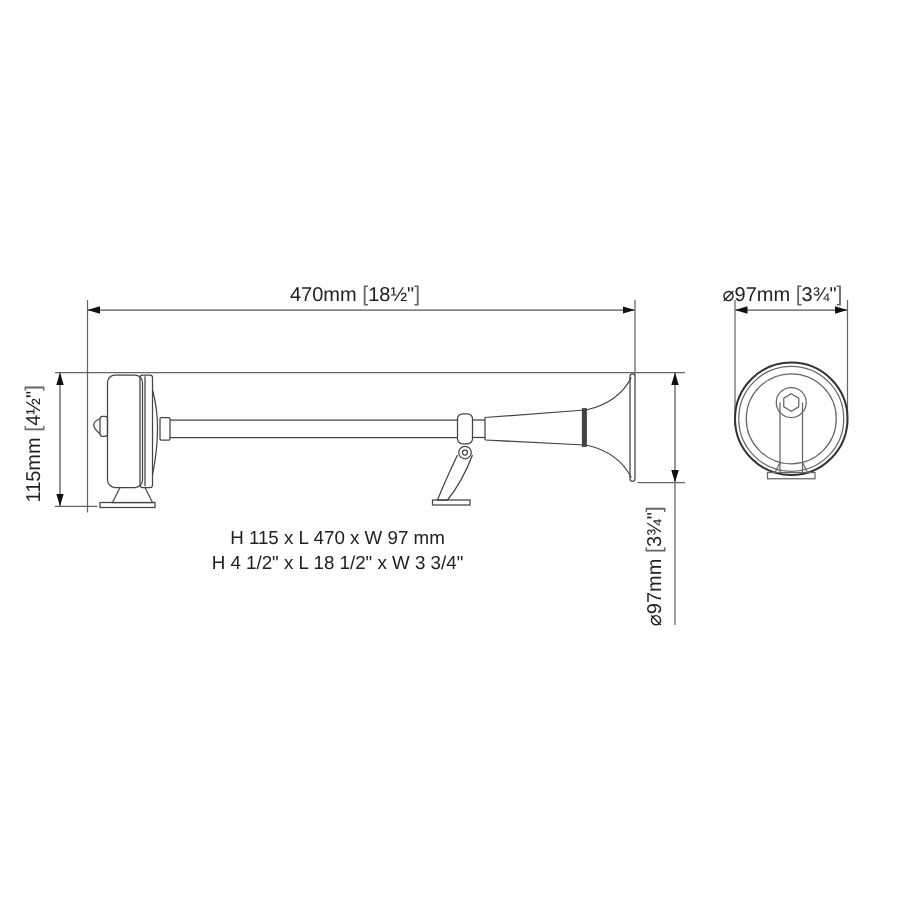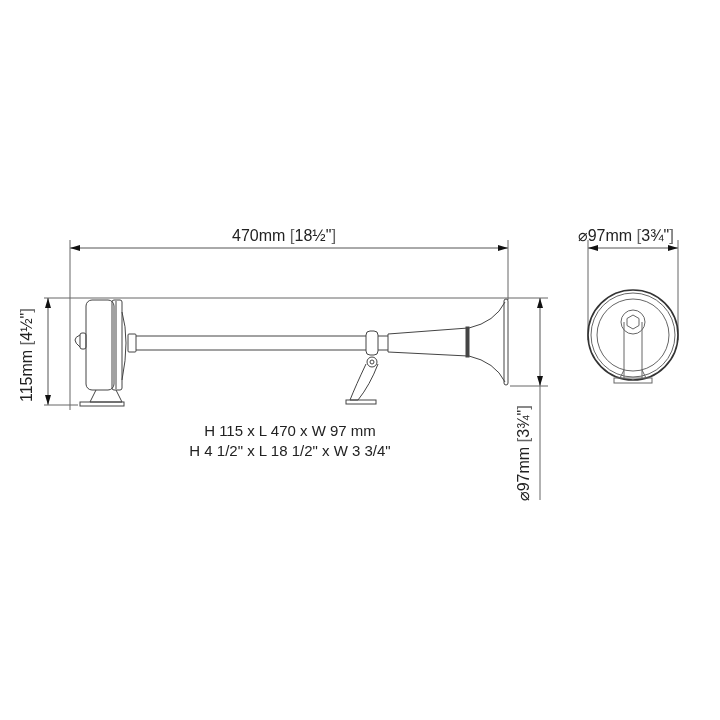--- a/index.html
+++ b/index.html
@@ -1,19 +1,19 @@
 <!DOCTYPE html>
 <html><head>
   <meta charset="utf-8">
   <style>
     html, body { margin:0; padding:0; background:#ffffff; }
     body { width:720px; height:720px; position:relative; overflow:hidden; font-family:"Liberation Sans", sans-serif; }
     svg { position:absolute; left:0; top:0; }
     .dim-text { position:absolute; font-family:"Liberation Sans", sans-serif; color:#222; white-space:nowrap; }
-    .spec { position:absolute; left:0; width:540px; text-align:center; font-size:15px; color:#222;padding-left:20px; }
+    .spec { position:absolute; left:0; width:540px; text-align:center; font-size:15px; color:#222; }
     .br { color:#666; font-size:17px; }
   </style>
 </head>
 <body>
 
 <svg width="720" height="720" viewBox="0 0 720 720" xmlns="http://www.w3.org/2000/svg">
   <defs>
     <marker id="arr" markerWidth="10" markerHeight="6" refX="10" refY="3" orient="auto-start-reverse" markerUnits="userSpaceOnUse">
       <path d="M0,0 L10,3 L0,6 z" fill="#111"></path>
     </marker>

